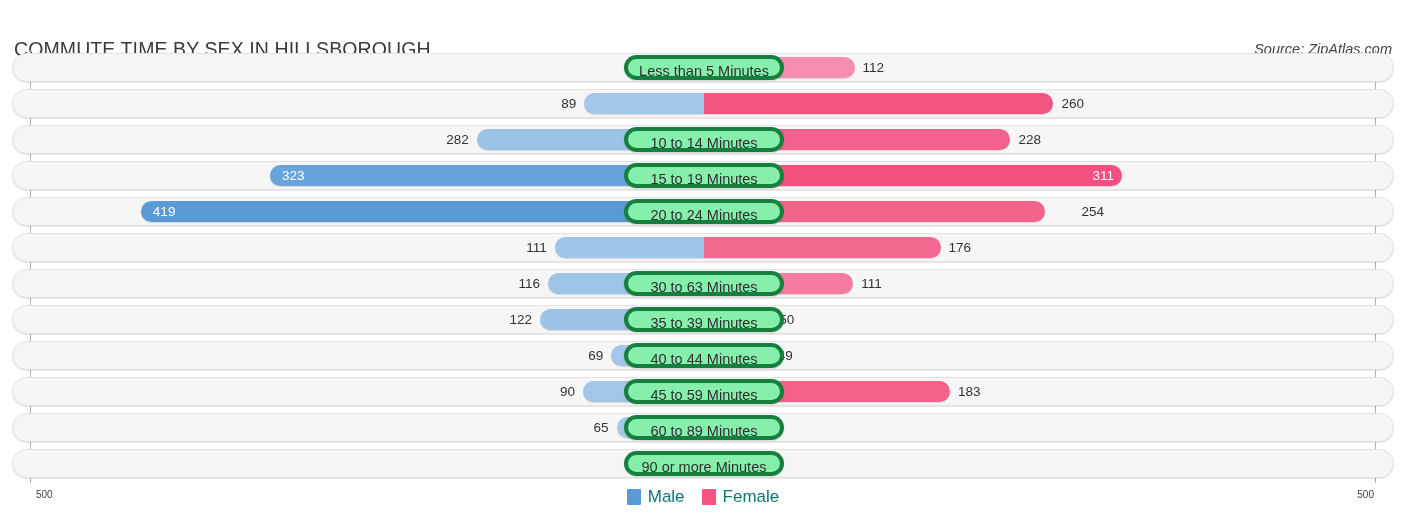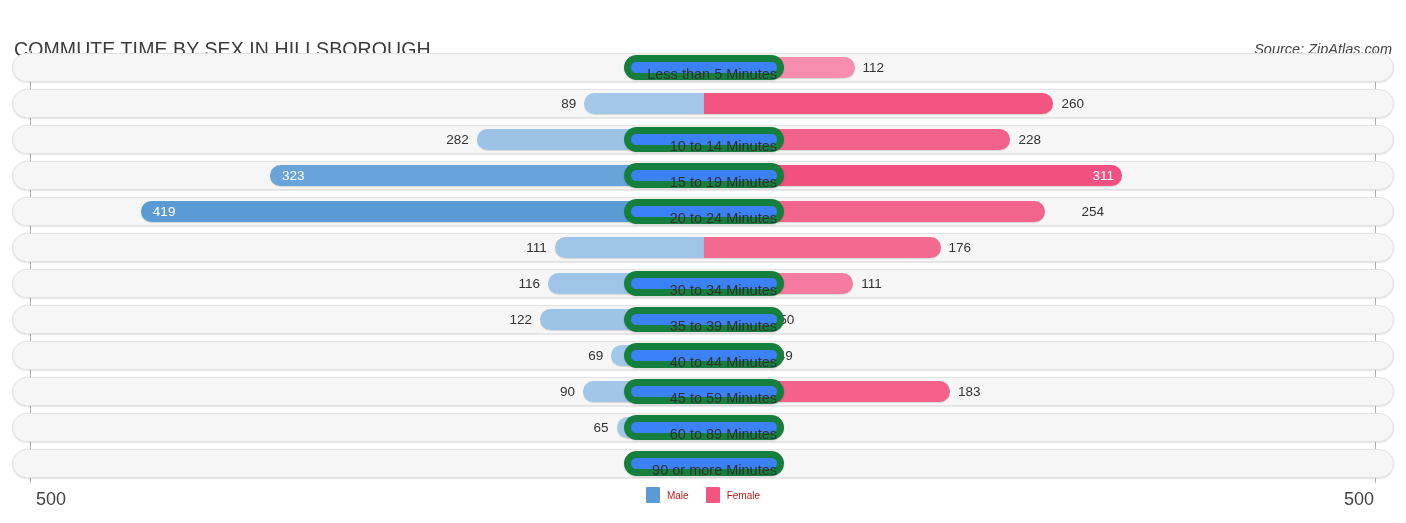--- a/index.html
+++ b/index.html
@@ -100,43 +100,43 @@
   .val.inside {
     color: #ffffff;
   }
 
   .center-pill {
     position: absolute;
     top: 1px;
     height: 25px;
     line-height: 25px;
     box-sizing: border-box;
-    background: #3b82f6;
-    border: 7px solid #15803d;
+    background: #86efac;
+    border: 4px solid #15803d;
     border-radius: 13px;
-    text-align: right;
+    text-align: center;
     font-size: 14.5px;
     color: #2f2f2f;
     white-space: nowrap;
     box-shadow: 0 1px 2px rgba(0,0,0,0.13);
     z-index: 5;
   }
 
   
   #footer {
     position: absolute;
     left: 0;
     top: 483px;
     width: 1406px;
     height: 40px;
   }
   .axis-end-label {
     position: absolute;
     top: 6px;
-    font-size: 18px;
+    font-size: 10px;
     color: #444444;
   }
   #axis-end-left  { left: 36px; }
   #axis-end-right { right: 32px; }
 
   #legend {
     position: absolute;
     left: 0;
     top: 4px;
     width: 1406px;
@@ -149,22 +149,22 @@
     display: flex;
     align-items: center;
     gap: 7px;
   }
   .legend-swatch {
     width: 14px;
     height: 16px;
     border-radius: 1px;
   }
   .legend-text {
-    font-size: 10px;
-    color: #b91c1c;
+    font-size: 17px;
+    color: #0f766e;
   }
 </style>
 </head>
 <body>
 
 <div id="header">
   <div id="chart-title">COMMUTE TIME BY SEX IN HILLSBOROUGH</div>
   <div id="source-label">Source: ZipAtlas.com</div>
 </div>
 
@@ -210,21 +210,21 @@
         <div class="bar bar-male" style="left: 541.816px; width: 149.184px; background: rgb(158, 196, 231);"></div>
         <div class="bar bar-female" style="left: 691px; width: 236.544px; background: rgb(244, 105, 143);"></div>
         <div class="val val-out-left" style="left: 483.816px; width: 50px;">111</div>
         <div class="val val-out-right" style="left: 935.544px; width: 60px;">176</div>
       </div>
       <div class="row" style="top: 219px;">
         <div class="bar bar-male" style="left: 535.096px; width: 155.904px; background: rgb(158, 196, 231);"></div>
         <div class="bar bar-female" style="left: 691px; width: 149.184px; background: rgb(246, 123, 160);"></div>
         <div class="val val-out-left" style="left: 477.096px; width: 50px;">116</div>
         <div class="val val-out-right" style="left: 848.184px; width: 60px;">111</div>
-        <div class="center-pill" style="left: 611px; width: 160px;">30 to 34 Minutes</div>
+        <div class="center-pill" style="left: 611px; width: 160px;">30 to 63 Minutes</div>
       </div>
       <div class="row" style="top: 255px;">
         <div class="bar bar-male" style="left: 527.032px; width: 163.968px; background: rgb(157, 195, 230);"></div>
         <div class="bar bar-female" style="left: 691px; width: 67.2px; background: rgb(249, 148, 182);"></div>
         <div class="val val-out-left" style="left: 469.032px; width: 50px;">122</div>
         <div class="val val-out-right" style="left: 766.2px; width: 60px;">50</div>
         <div class="center-pill" style="left: 611px; width: 160px;">35 to 39 Minutes</div>
       </div>
       <div class="row" style="top: 291px;">
         <div class="bar bar-male" style="left: 598.264px; width: 92.736px; background: rgb(163, 199, 232);"></div>

